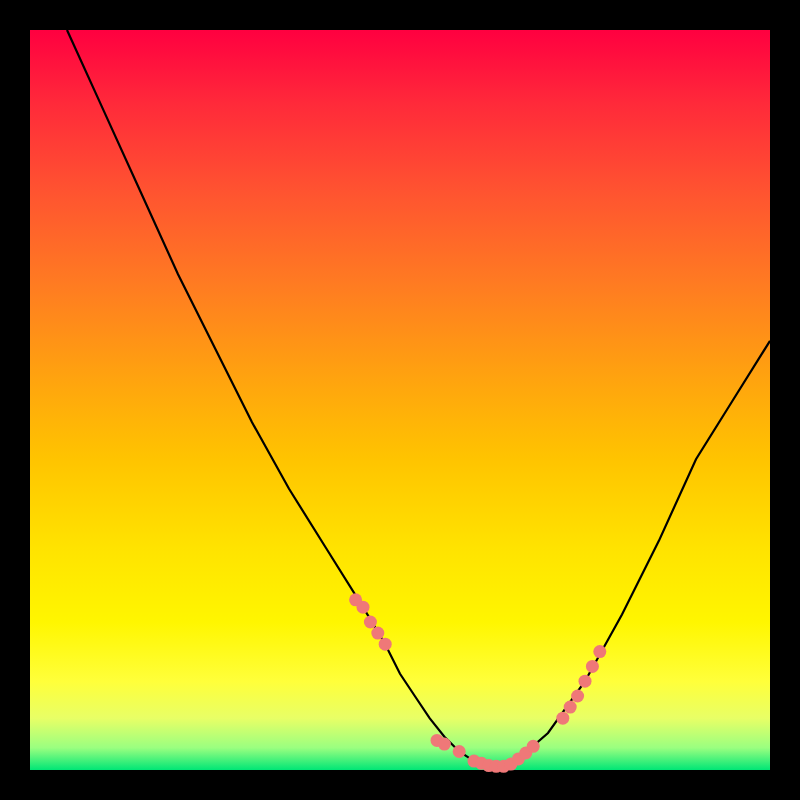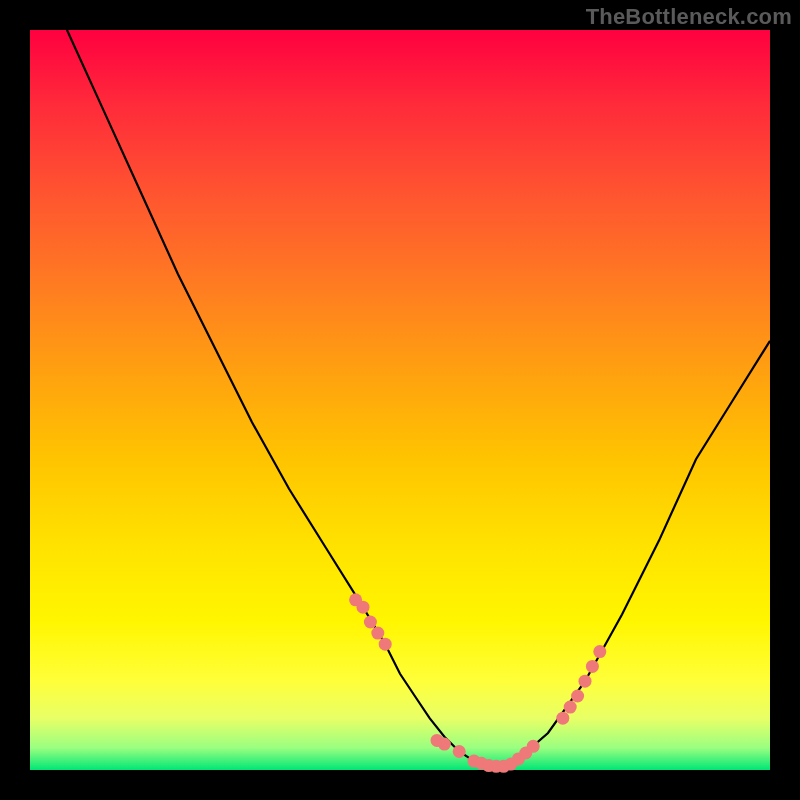--- a/index.html
+++ b/index.html
@@ -66,21 +66,20 @@
     fill: #ef7878;
     stroke: none;
   }
 </style>
 </head>
 <body>
 
 <div class="frame">
   <div class="plot-area"></div>
 
-  <div class="watermark">TheBottleneck.com</div>
 
   <svg class="overlay" viewBox="0 0 740 740" preserveAspectRatio="none">
     <path id="curve-path" class="curve" d="M37.0 0.0 L74.0 81.4 L111.0 162.8 L148.0 244.2 L185.0 318.2 L222.0 392.2 L259.0 458.8 L296.0 518.0 L333.0 577.2 L355.2 614.2 L370.0 643.8 L384.8 666.0 L399.6 688.2 L414.4 706.7 L429.2 721.5 L444.0 731.1 L458.8 736.3 L473.6 736.3 L488.4 728.9 L518.0 703.0 L555.0 651.2 L592.0 584.6 L629.0 510.6 L666.0 429.2 L703.0 370.0 L740.0 310.8"></path>
     <g id="dots-group">
         <circle cx="325.6" cy="569.8" r="6.5" class="dot"></circle>
         <circle cx="333.0" cy="577.2" r="6.5" class="dot"></circle>
         <circle cx="340.4" cy="592.0" r="6.5" class="dot"></circle>
         <circle cx="347.8" cy="603.1" r="6.5" class="dot"></circle>
         <circle cx="355.2" cy="614.2" r="6.5" class="dot"></circle>
         <circle cx="407.0" cy="710.4" r="6.5" class="dot"></circle>

